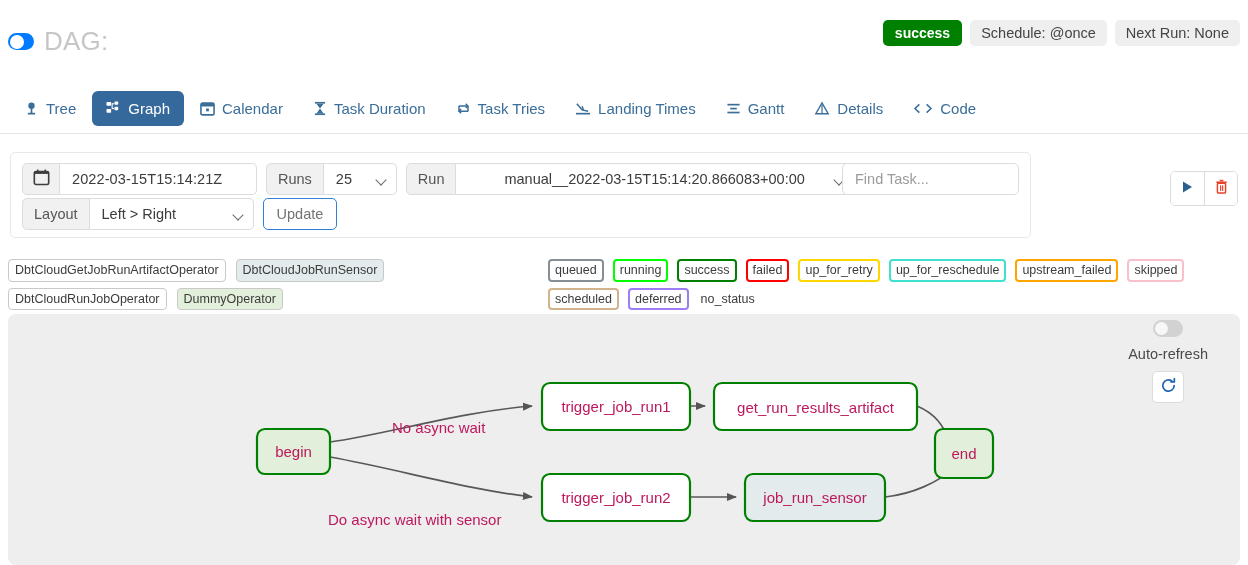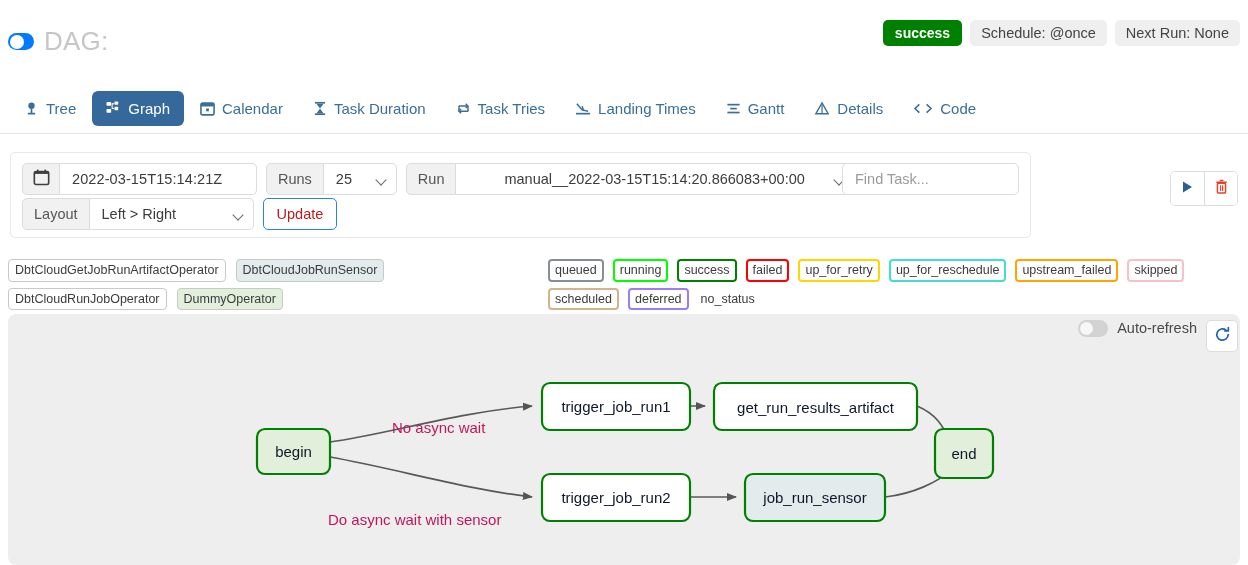--- a/index.html
+++ b/index.html
@@ -100,21 +100,21 @@
     transform: rotate(45deg); pointer-events: none;
   }
   .cal-btn {
     width: 38px; height: 32px; background: #f1f1f1; border: 1px solid #dcdcdc;
     border-radius: 5px 0 0 5px; display: flex; align-items: center; justify-content: center;
     cursor: pointer;
   }
   .btn-update {
     margin-left: 9px; height: 32px; padding: 0 13px;
     background: #fff; border: 1px solid #2f82d6; border-radius: 5px;
-    color: #b91c1c; font-size: 14.5px; cursor: pointer; font-weight: 400;
+    color: #737373; font-size: 14.5px; cursor: pointer; font-weight: 400;
     font-family: "Liberation Sans", sans-serif;
   }
   .find-task {
     position: absolute; right: 11px; top: 10px;
     width: 177px; height: 32px; border: 1px solid #dcdcdc; border-radius: 5px;
     background: #fff; font-size: 14.5px; color: #3c3c3c; padding: 0 12px;
     font-family: "Liberation Sans", sans-serif;
   }
   .find-task::placeholder { color: #9b9b9b; }
 
@@ -138,39 +138,39 @@
   }
   .chip.state { border-width: 2px; padding: 3px 5px; }
   .chip.nostatus { border-color: transparent; background: transparent; padding: 4px 2px; }
 
   
   .graph-panel {
     position: absolute; left: 8px; top: 314px; width: 1232px; height: 251px;
     background: #eeeeee; border-radius: 8px; overflow: hidden;
   }
   .autorefresh {
-    position: absolute; right: 2px; top: 6px; display: flex; gap: 9px;
+    position: absolute; right: 32px; top: 6px; display: flex; align-items: center; gap: 9px; flex-direction: column;
   }
   .ar-toggle {
     width: 30px; height: 17px; border-radius: 9px; background: #d2d2d2; position: relative; cursor: pointer;
   }
   .ar-toggle::after {
     content: ""; position: absolute; left: 2px; top: 2px; width: 13px; height: 13px;
     border-radius: 50%; background: #f7f7f7;
   }
   .ar-label { font-size: 14.5px; color: #4a4a4a; }
   .refresh-btn {
     width: 32px; height: 32px; background: #fff; border: 1px solid #dcdcdc; border-radius: 5px;
     display: flex; align-items: center; justify-content: center; cursor: pointer;
   }
   .graph-canvas { position: absolute; left: 0; top: 0; width: 1232px; height: 251px; }
 
   .node-label {
     position: absolute; display: flex; align-items: center; justify-content: center;
-    font-size: 15px; color: #0f172a; pointer-events: none;
+    font-size: 15px; color: #be185d; pointer-events: none;
     font-family: "Liberation Sans", sans-serif; white-space: nowrap;
   }
   .edge-label {
     position: absolute; font-size: 15px; color: #be185d; white-space: nowrap;
     font-family: "Liberation Sans", sans-serif;
   }
 </style>
 </head>
 <body>
 

